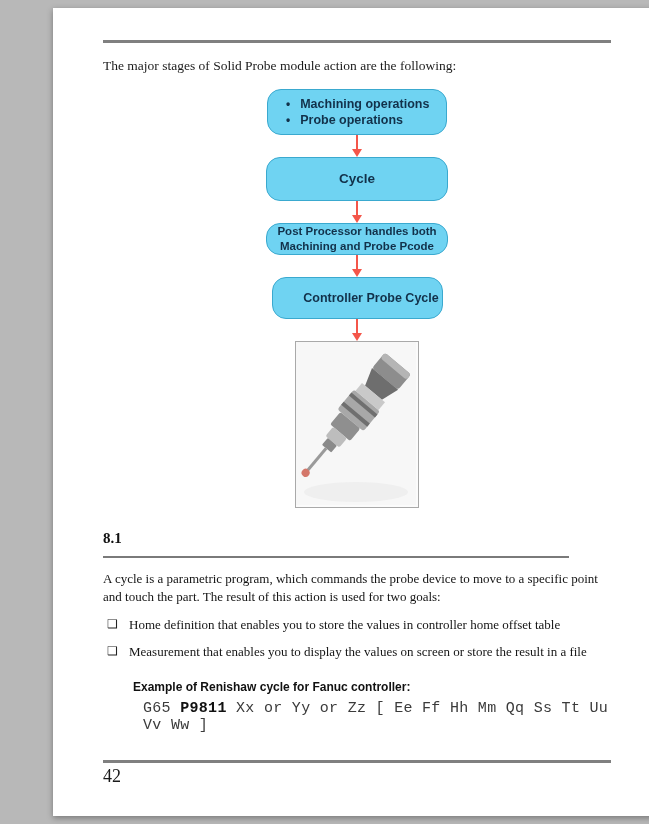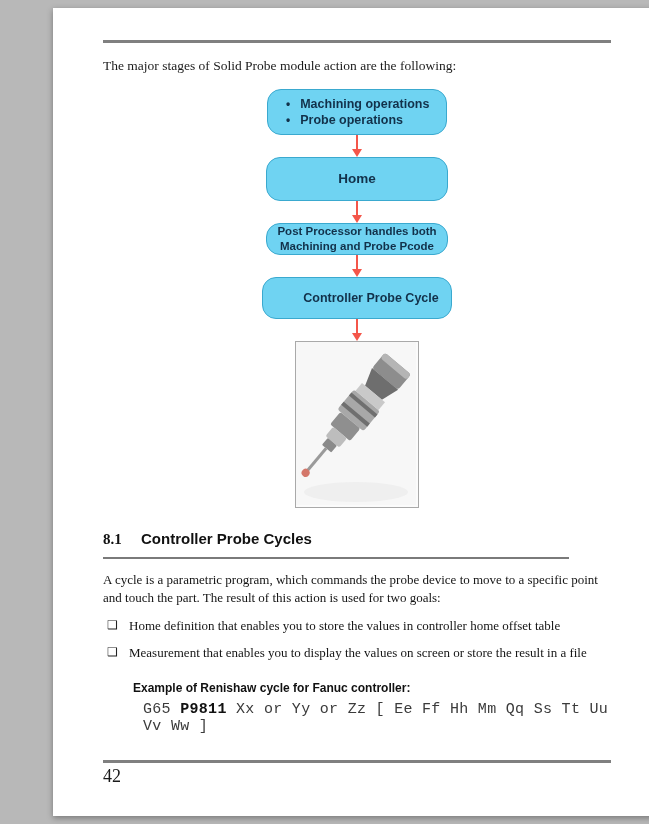--- a/index.html
+++ b/index.html
@@ -92,21 +92,21 @@
     height: 44px;
     font-size: 13.5px;
   }
   .box-3 {
     width: 182px;
     height: 32px;
     font-size: 11.5px;
     padding: 0 8px;
   }
   .box-4 {
-    width: 190px;
+    width: 171px;
     height: 42px;
     font-size: 12.5px;
     padding-left: 28px;
   }
   .arrow {
     width: 12px;
     height: 22px;
     position: relative;
   }
   .arrow .stem {
@@ -230,21 +230,21 @@
             <span class="bullet-dot">•</span>
             <span>Probe operations</span>
           </div>
         </div>
 
         <div class="arrow">
           <div class="stem"></div>
             <div class="head"></div>
         </div>
 
-        <div class="box box-2">Home</div>
+        <div class="box box-2">Cycle</div>
 
         <div class="arrow">
           <div class="stem"></div>
             <div class="head"></div>
         </div>
 
         <div class="box box-3">Post Processor handles both Machining and Probe Pcode</div>
 
         <div class="arrow">
           <div class="stem"></div>
@@ -276,21 +276,20 @@
               <rect x="59" y="117" width="3" height="30" fill="#9a9a9a"></rect>
               <circle cx="60.5" cy="149" r="4" fill="#d4776a"></circle>
             </g>
           </svg>
         </div>
 
       </div>
 
       <div class="h2-row">
         <span class="h2-num">8.1</span>
-        <span>Controller Probe Cycles</span>
       </div>
       <div class="h2-rule"></div>
 
       <div class="body-para">A cycle is a parametric program, which commands the probe device to move to a specific point and touch the part. The result of this action is used for two goals:</div>
 
       <div class="bullet-row">
         <span class="sq">❑</span>
         <span>Home definition that enables you to store the values in controller home offset table</span>
       </div>
       <div class="bullet-row">

